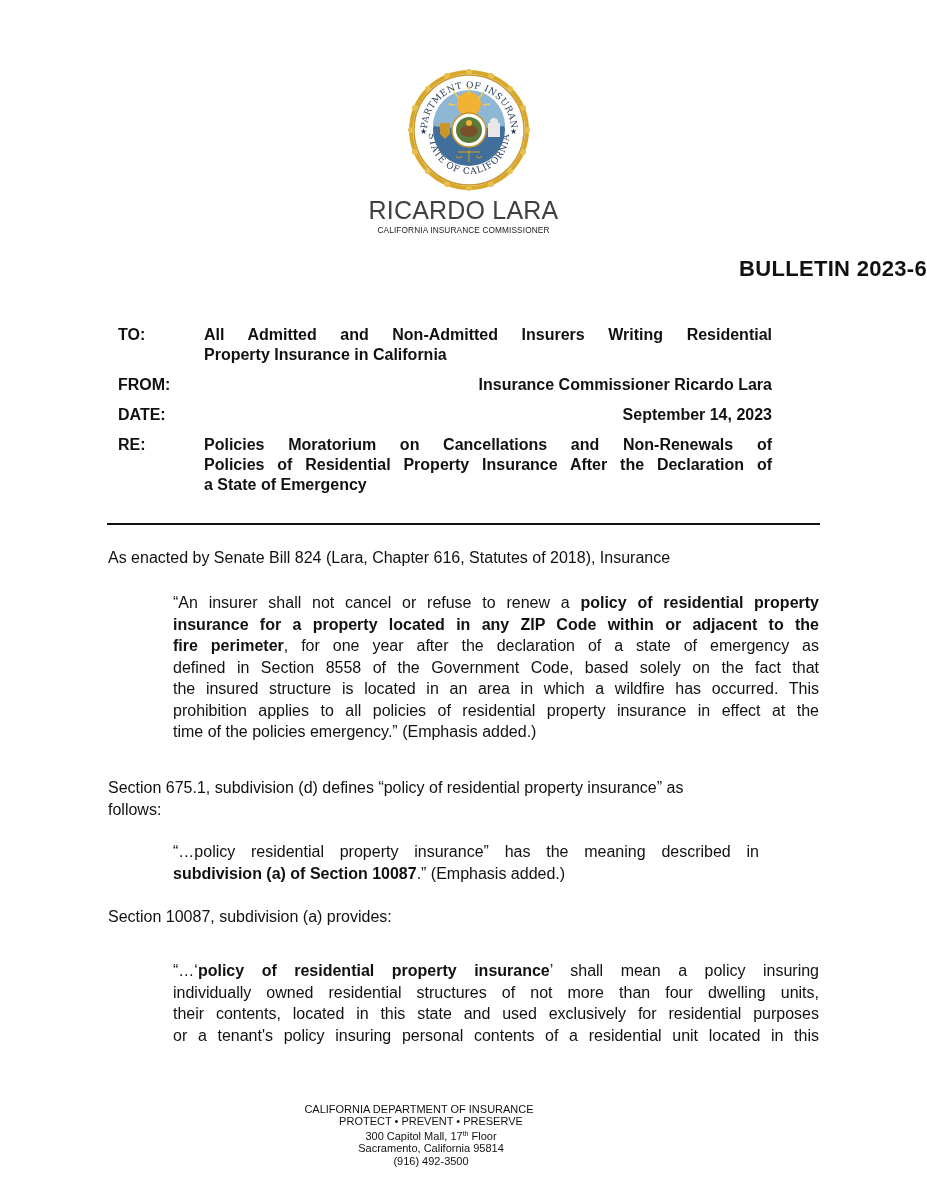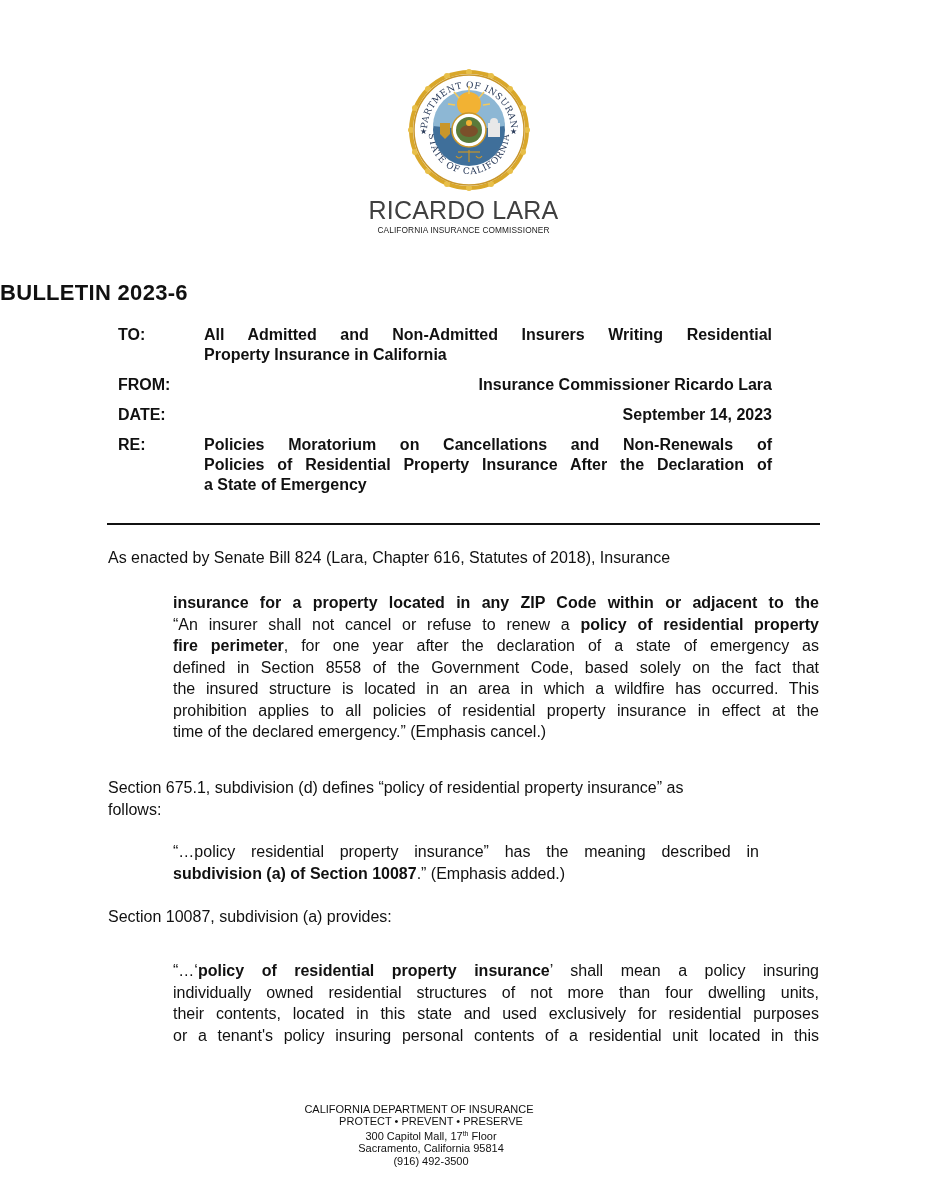--- a/index.html
+++ b/index.html
@@ -7,21 +7,21 @@
          font-family: "Liberation Sans", sans-serif; color: #111; }
   .page { position: absolute; left: 0; top: 0; width: 927px; height: 1200px; }
 
   
   .seal { position: absolute; left: 406px; top: 68px; width: 126px; height: 124px; }
 
   .name { position: absolute; left: 0; width: 927px; top: 196px; text-align: center;
           font-size: 25px; letter-spacing: 0.2px; color: #404040; }
   .subtitle { position: absolute; left: 0; width: 927px; top: 225px; text-align: center;
           font-size: 8.3px; color: #222; letter-spacing: 0.1px; }
-  .bulletin { position: absolute; left: 0; width: 927px; top: 280px; text-align: left;
+  .bulletin { position: absolute; left: 0; width: 927px; top: 256px; text-align: right;
           font-size: 22px; font-weight: bold; letter-spacing: 0.3px; }
 
   .memo { position: absolute; left: 118px; top: 325px; width: 654px; }
   .memo-row { display: flex; font-weight: bold; font-size: 16px; line-height: 20px; margin-bottom: 10px; }
   .memo-row .lbl { width: 86px; flex: none; }
   .memo-row .val { flex: 1; text-align: justify; }
   .memo-row .val.nojust { text-align: right; }
 
   .rule { position: absolute; left: 107px; top: 523px; width: 713px; height: 2px; background: #111; }
 
@@ -148,27 +148,27 @@
     </div>
   </div>
 
   <div class="rule"></div>
 
   <div class="body p1">
     <span class="q-line last">As enacted by Senate Bill 824 (Lara, Chapter 616, Statutes of 2018), Insurance</span>
   </div>
 
   <div class="body q1">
+    <span class="q-line"><span>“An insurer shall not cancel or refuse to renew a </span><b>policy of residential property</b></span>
     <span class="q-line"><b>insurance for a property located in any ZIP Code within or adjacent to the</b></span>
-    <span class="q-line"><span>“An insurer shall not cancel or refuse to renew a </span><b>policy of residential property</b></span>
     <span class="q-line"><b>fire perimeter</b><span>, for one year after the declaration of a state of emergency as</span></span>
     <span class="q-line">defined in Section 8558 of the Government Code, based solely on the fact that</span>
     <span class="q-line">the insured structure is located in an area in which a wildfire has occurred. This</span>
     <span class="q-line">prohibition applies to all policies of residential property insurance in effect at the</span>
-    <span class="q-line last">time of the declared emergency.” (Emphasis cancel.)</span>
+    <span class="q-line last">time of the policies emergency.” (Emphasis added.)</span>
   </div>
 
   <div class="body p2">
     <span class="q-line last">Section 675.1, subdivision (d) defines “policy of residential property insurance” as</span>
     <span class="q-line last">follows:</span>
   </div>
 
   <div class="body q2">
     <span class="q-line">“…policy residential property insurance” has the meaning described in</span>
     <span class="q-line last"><b>subdivision (a) of Section 10087</b><span>.” (Emphasis added.)</span></span>

